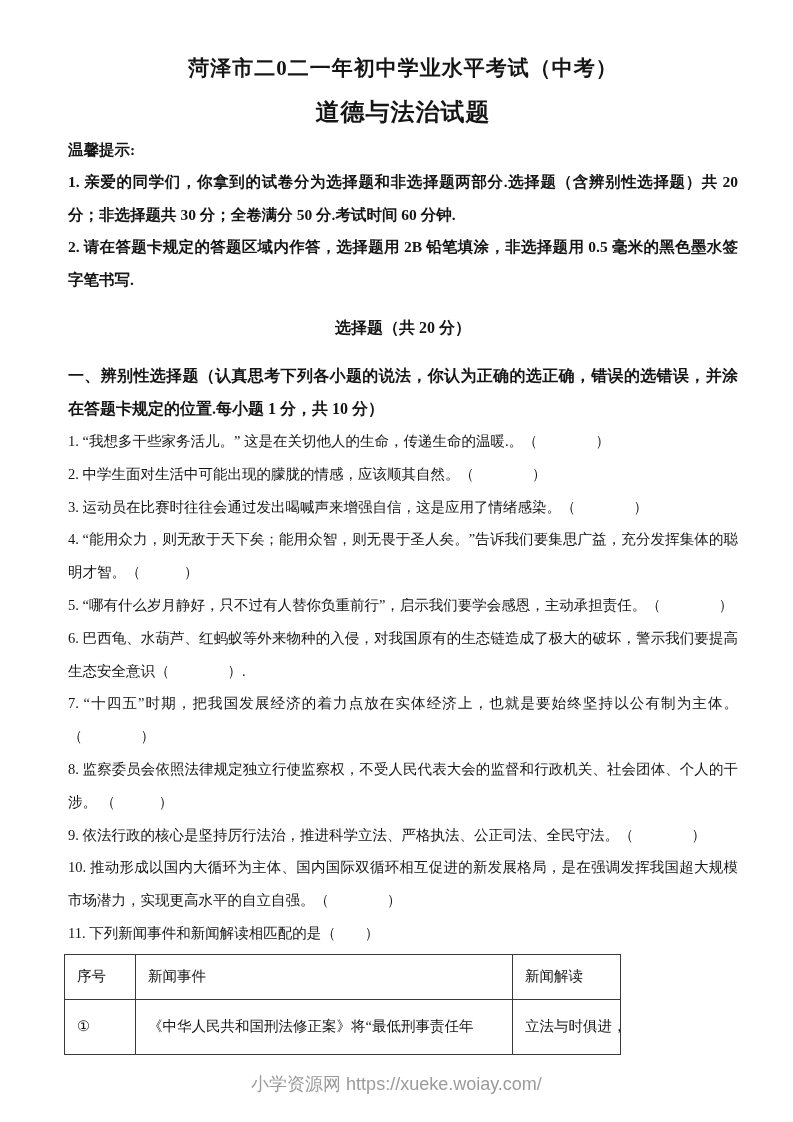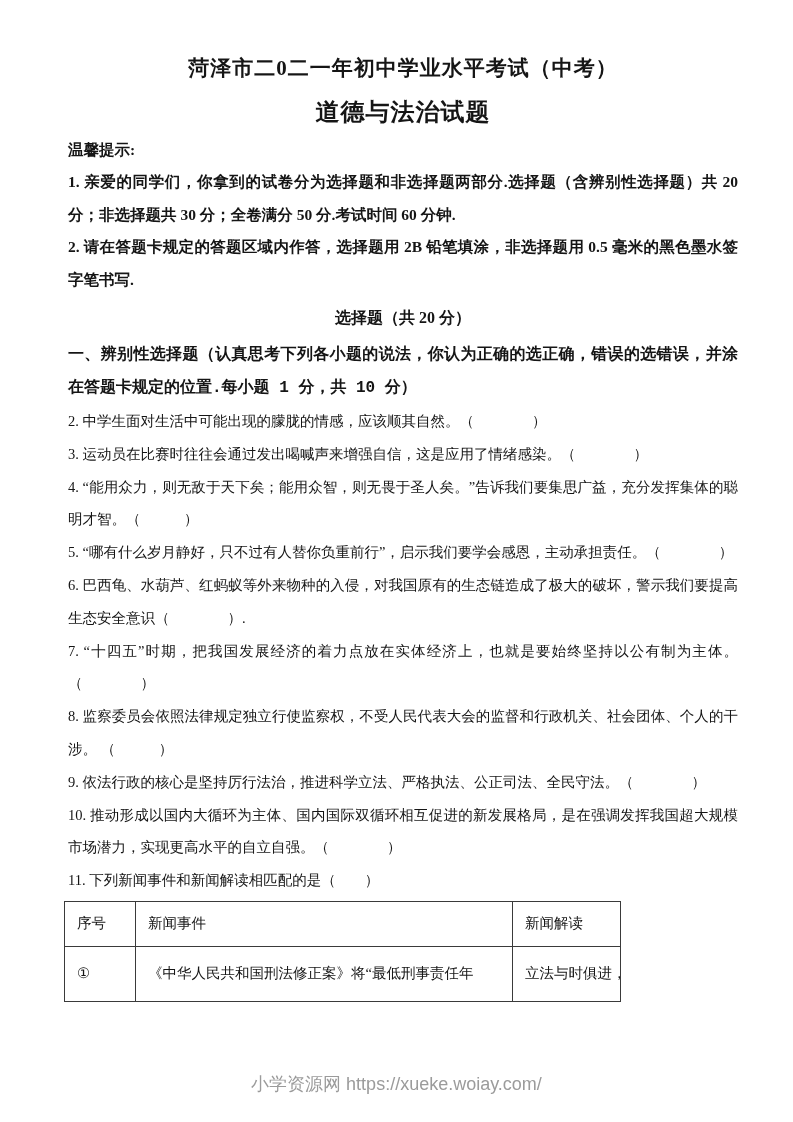--- a/index.html
+++ b/index.html
@@ -46,29 +46,28 @@
     font-weight: bold;
     line-height: 32.5px;
     margin: 0;
     text-align: justify;
   }
   .center-heading {
     font-size: 16px;
     font-weight: bold;
     text-align: center;
     line-height: 33px;
-    margin: 5px;
+    margin: 15px;
   }
   .part-heading {
     font-size: 16px;
     font-weight: bold;
     line-height: 33px;
     margin: 0;
     text-align: justify;
-    font-family: Liberation Mono, monospace;
   }
   .question {
     font-size: 14.5px;
     font-weight: normal;
     line-height: 32.8px;
     margin: 0;
     text-align: justify;
   }
   table.news-table {
     border-collapse: collapse;
@@ -113,20 +112,21 @@
   <h2 class="subtitle">道德与法治试题</h2>
 
   <p class="notice-heading">温馨提示:</p>
   <p class="notice-par">1. 亲爱的同学们，你拿到的试卷分为选择题和非选择题两部分.选择题（含辨别性选择题）共 20 分；非选择题共 30 分；全卷满分 50 分.考试时间 60 分钟.</p>
   <p class="notice-par">2. 请在答题卡规定的答题区域内作答，选择题用 2B 铅笔填涂，非选择题用 0.5 毫米的黑色墨水签字笔书写.</p>
 
   <p class="center-heading">选择题（共 20 分）</p>
 
   <p class="part-heading">一、辨别性选择题（认真思考下列各小题的说法，你认为正确的选正确，错误的选错误，并涂在答题卡规定的位置.每小题 1 分，共 10 分）</p>
 
+  <p class="question">1. “我想多干些家务活儿。” 这是在关切他人的生命，传递生命的温暖.。（　　　　）</p>
   <p class="question">2. 中学生面对生活中可能出现的朦胧的情感，应该顺其自然。（　　　　）</p>
   <p class="question">3. 运动员在比赛时往往会通过发出喝喊声来增强自信，这是应用了情绪感染。（　　　　）</p>
   <p class="question">4. “能用众力，则无敌于天下矣；能用众智，则无畏于圣人矣。”告诉我们要集思广益，充分发挥集体的聪明才智。（　　　）</p>
   <p class="question">5. “哪有什么岁月静好，只不过有人替你负重前行”，启示我们要学会感恩，主动承担责任。（　　　　）</p>
   <p class="question">6. 巴西龟、水葫芦、红蚂蚁等外来物种的入侵，对我国原有的生态链造成了极大的破坏，警示我们要提高生态安全意识（　　　　）.</p>
   <p class="question">7. “十四五”时期，把我国发展经济的着力点放在实体经济上，也就是要始终坚持以公有制为主体。（　　　　）</p>
   <p class="question">8. 监察委员会依照法律规定独立行使监察权，不受人民代表大会的监督和行政机关、社会团体、个人的干涉。 （　　　）</p>
   <p class="question">9. 依法行政的核心是坚持厉行法治，推进科学立法、严格执法、公正司法、全民守法。（　　　　）</p>
   <p class="question">10. 推动形成以国内大循环为主体、国内国际双循环相互促进的新发展格局，是在强调发挥我国超大规模市场潜力，实现更高水平的自立自强。（　　　　）</p>
 

